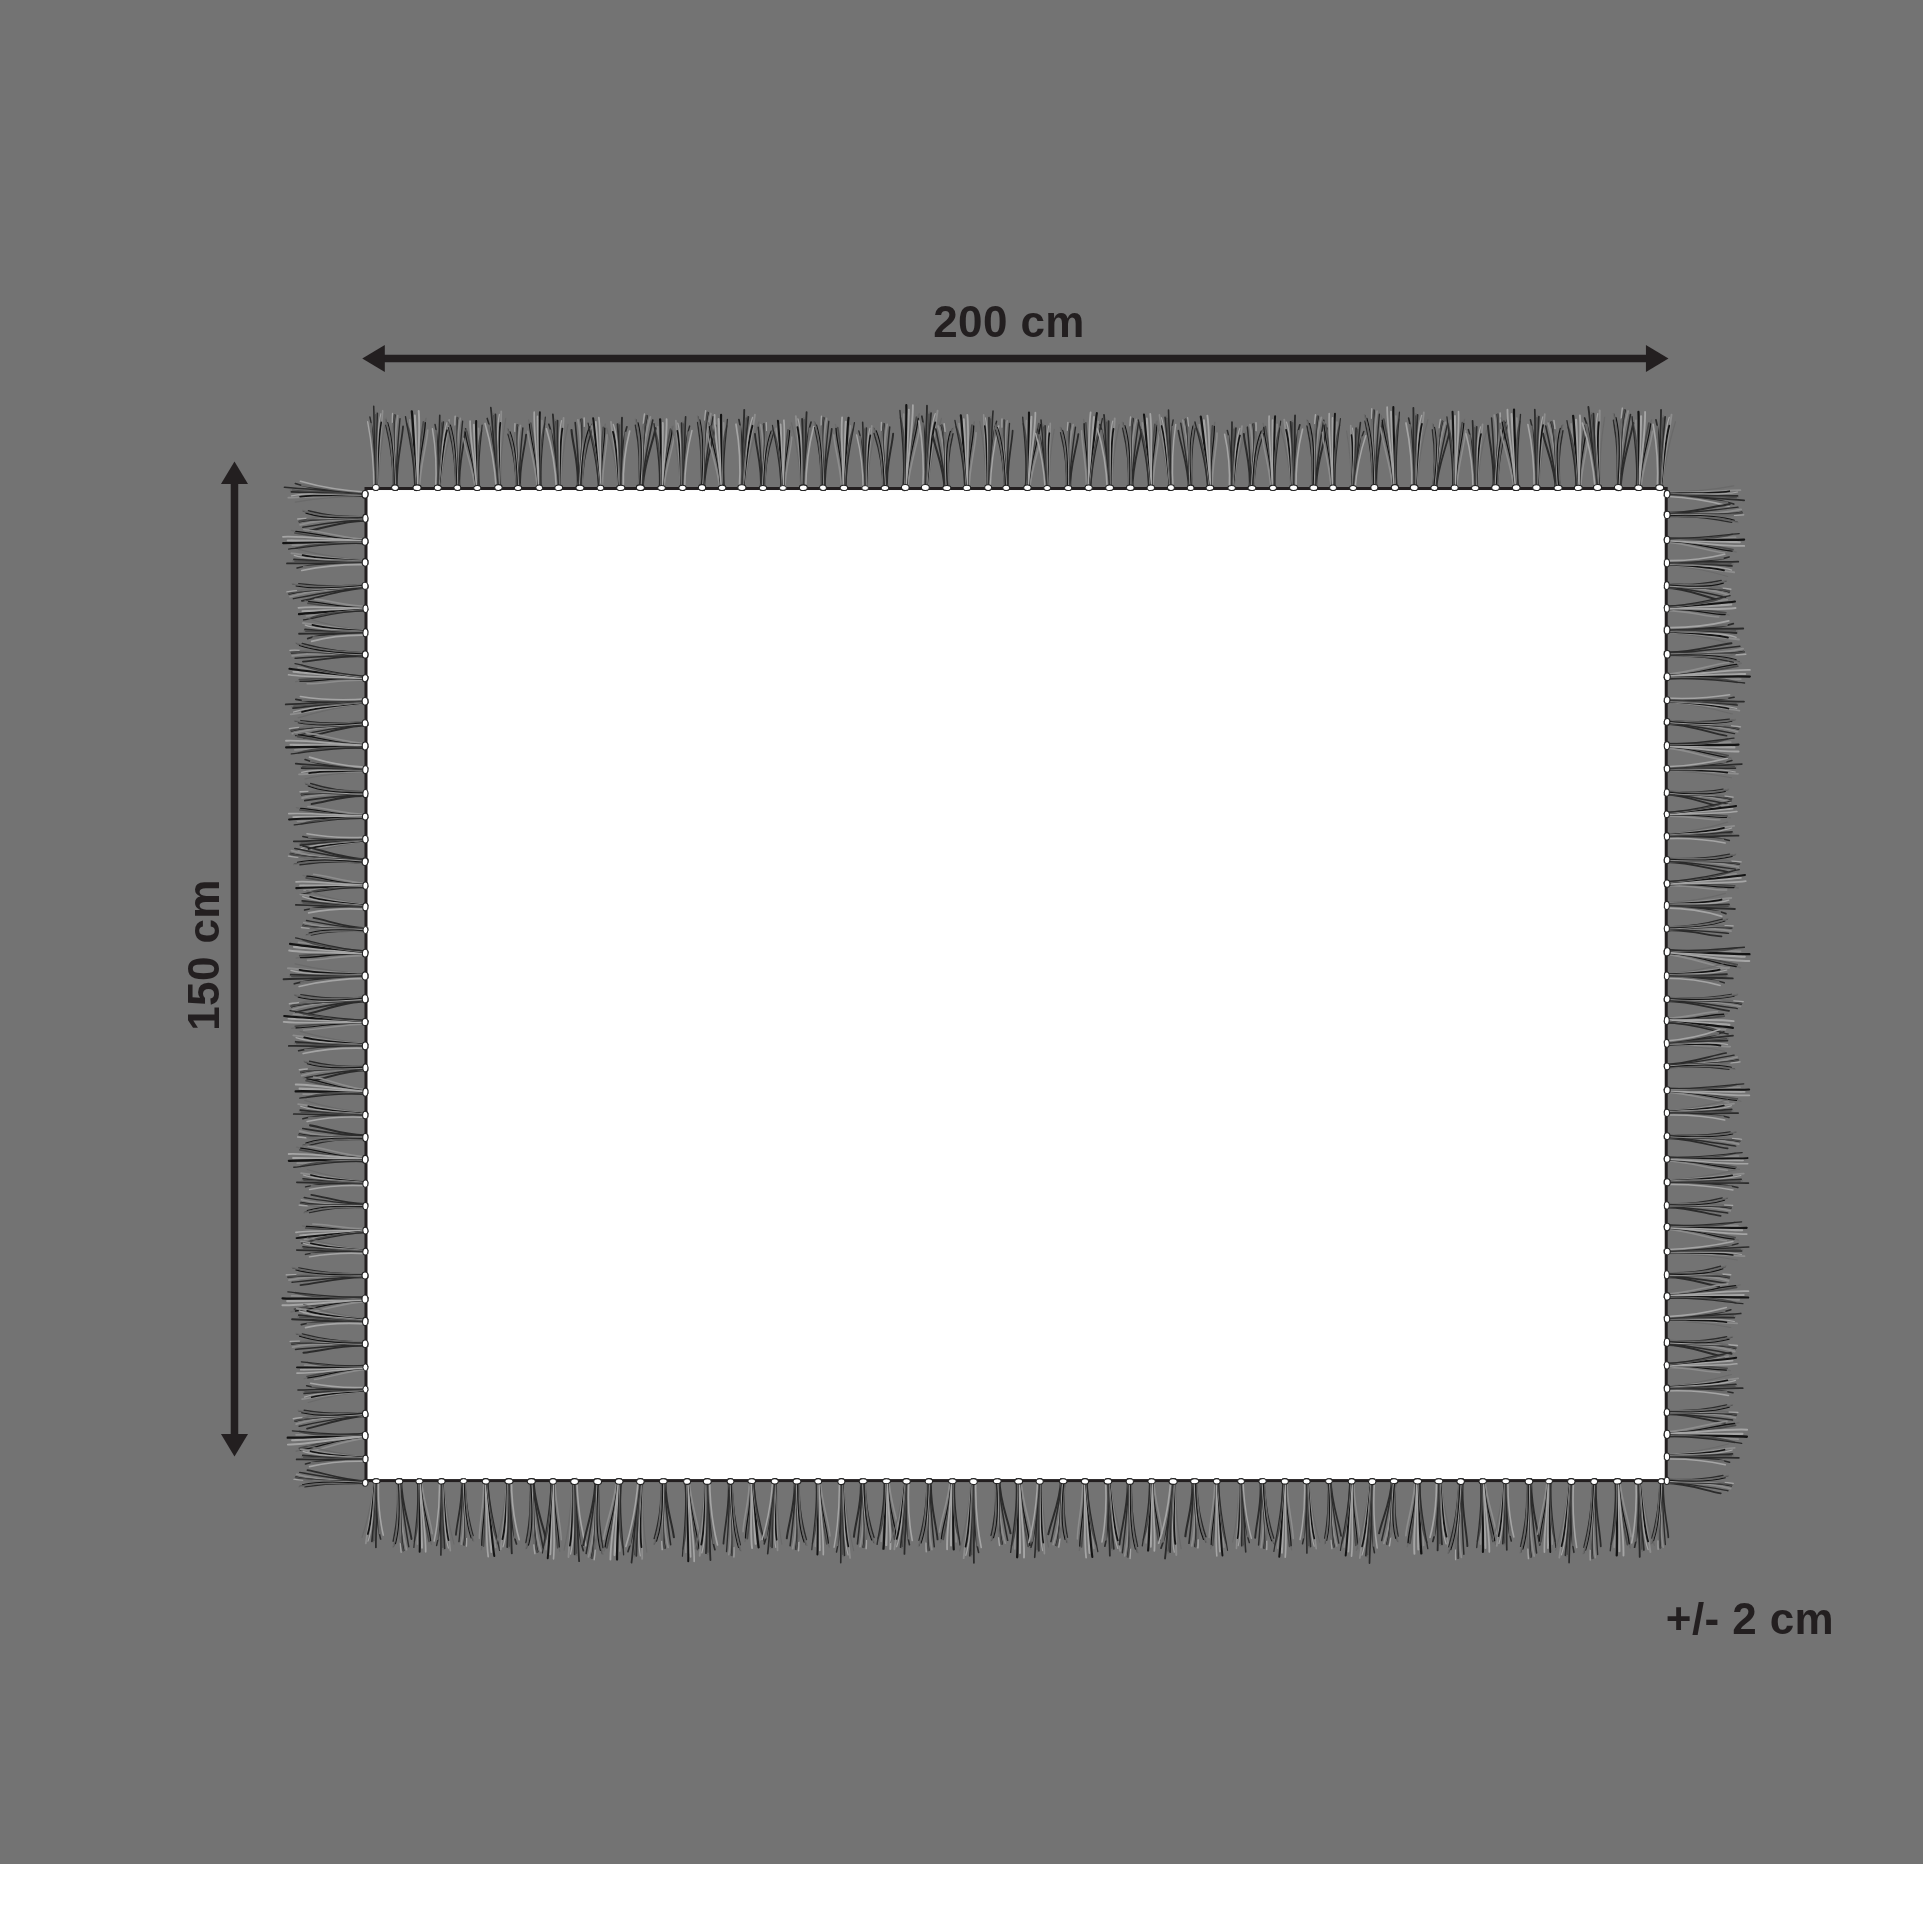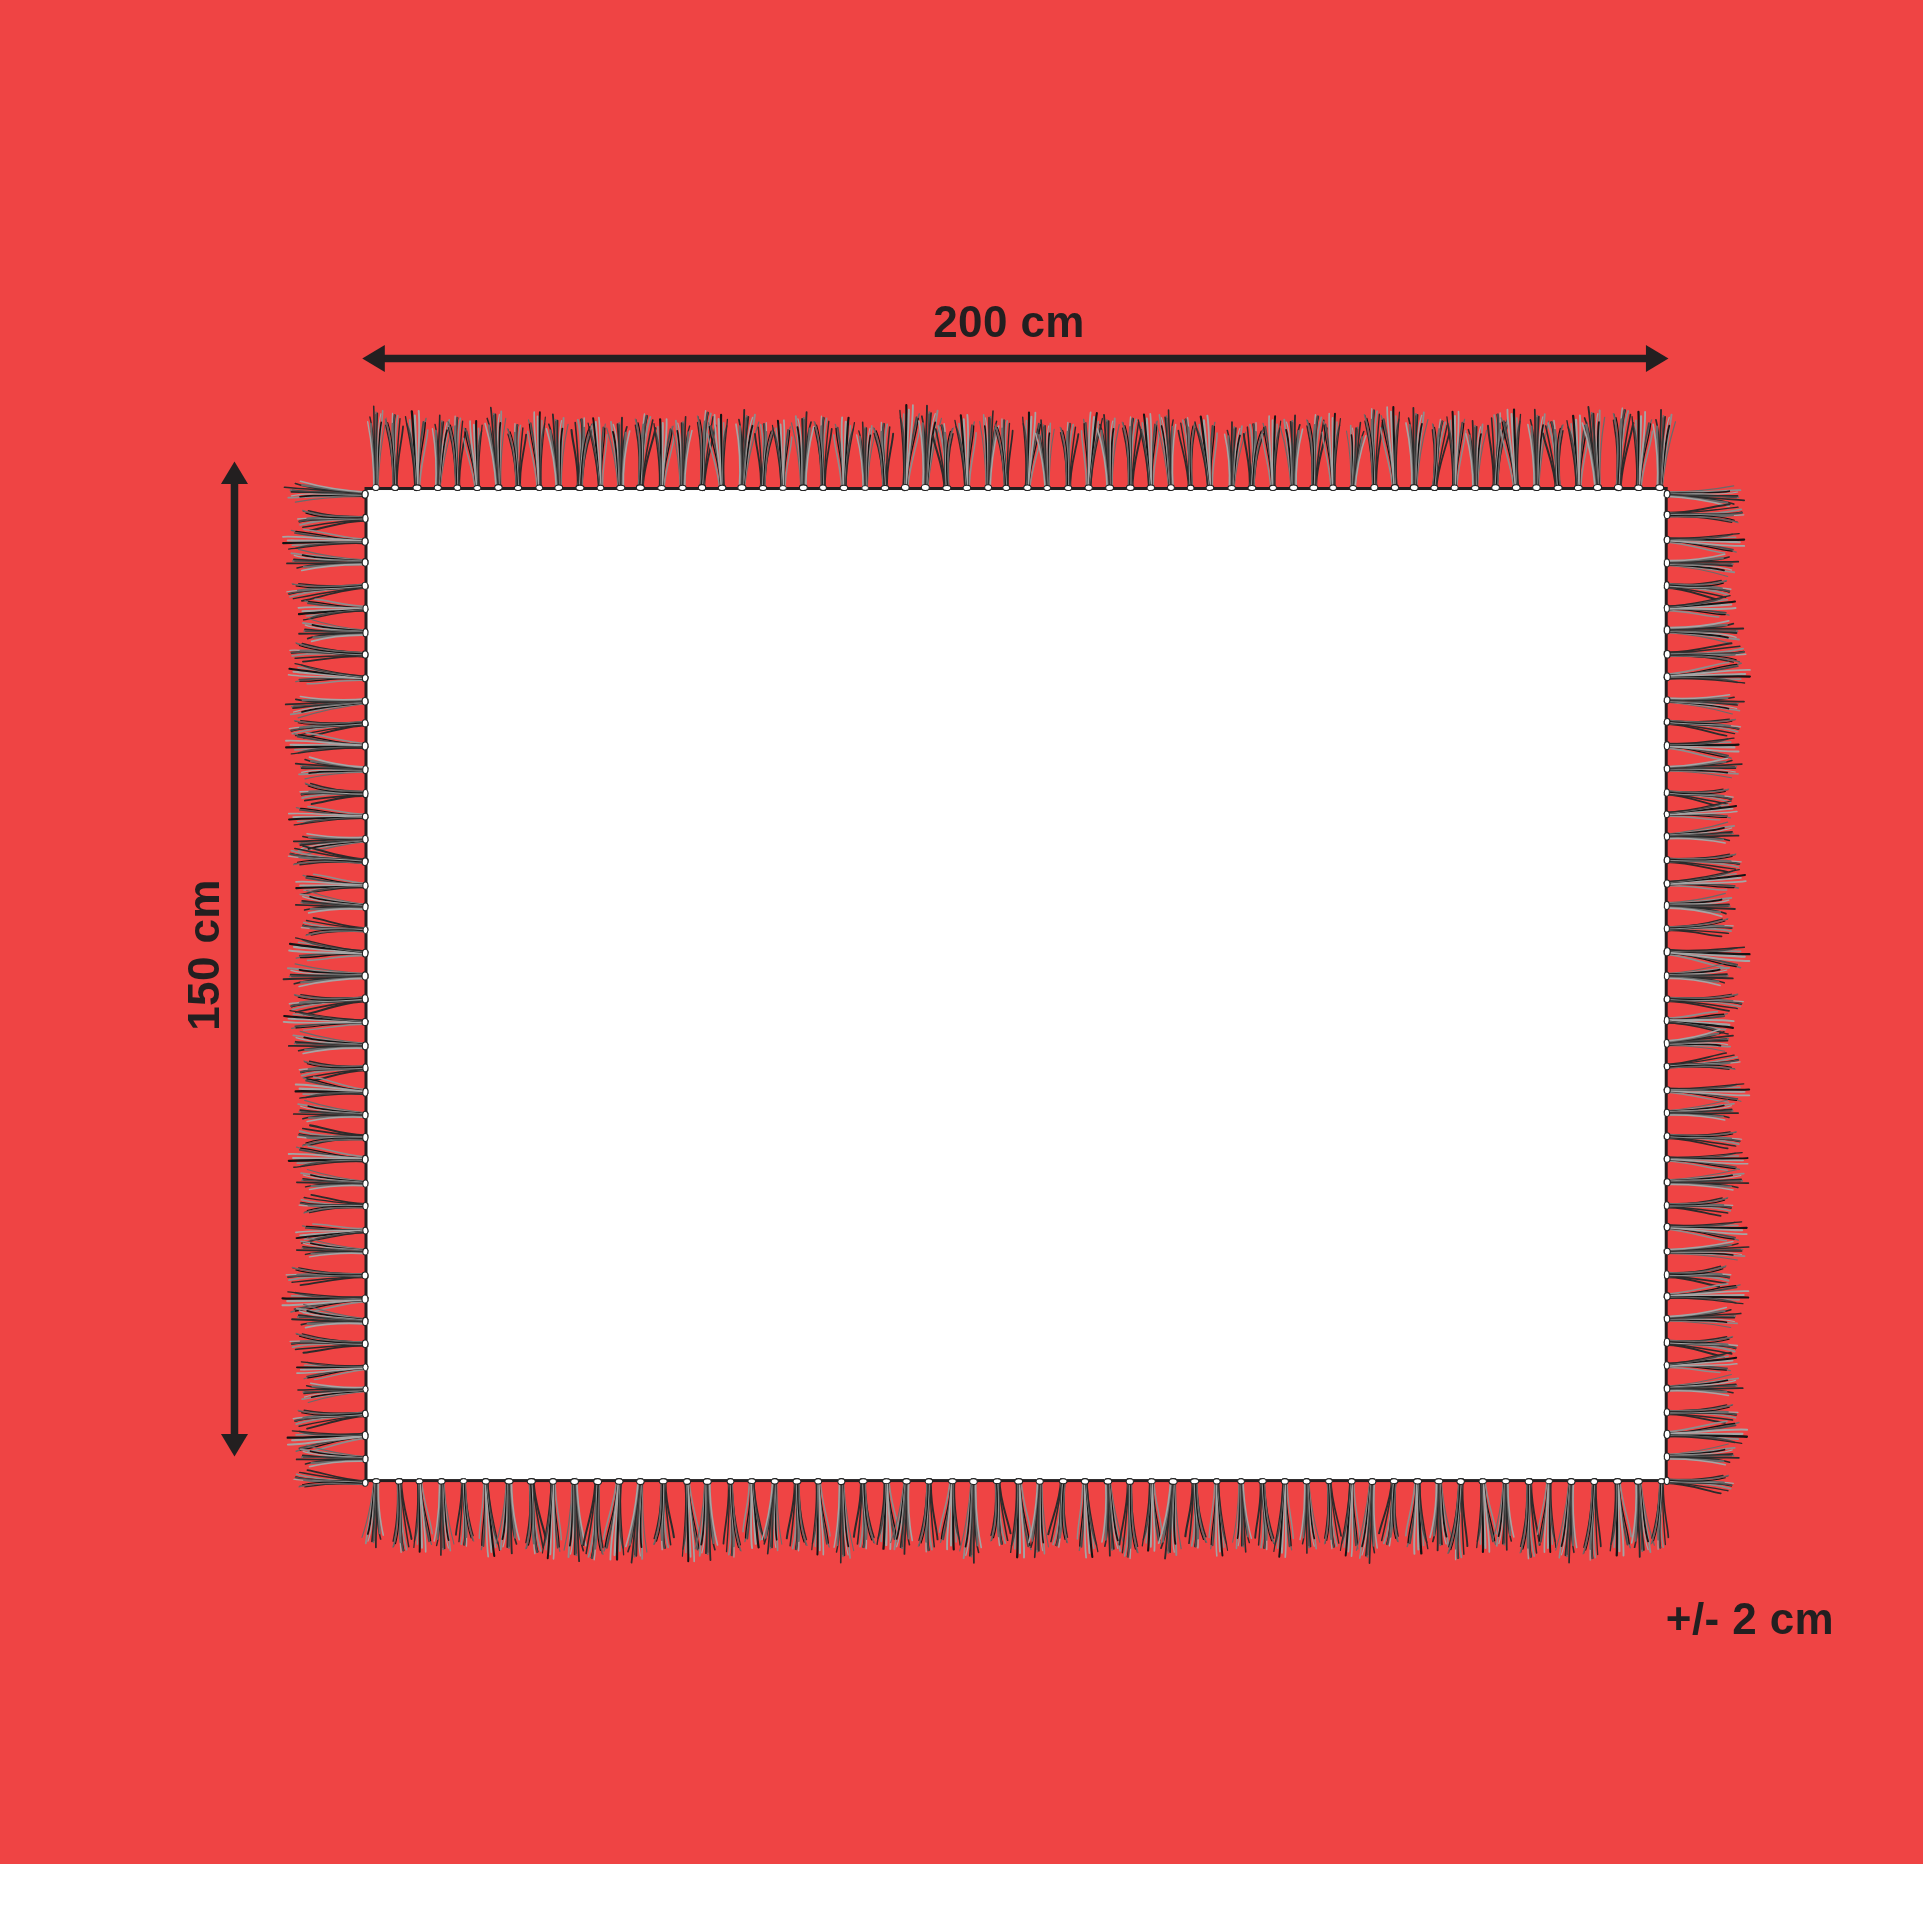--- a/index.html
+++ b/index.html
@@ -4,21 +4,21 @@
 <style>
   html, body {
     margin: 0;
     padding: 0;
     background: #ffffff;
   }
   .canvas {
     position: relative;
     width: 1924px;
     height: 1864px;
-    background: #ef4444;
+    background: #737373;
     overflow: hidden;
     font-family: "Liberation Sans", "DejaVu Sans", sans-serif;
   }
   svg.diagram {
     position: absolute;
     left: 0;
     top: 0;
     width: 1924px;
     height: 1924px;
     display: block;

